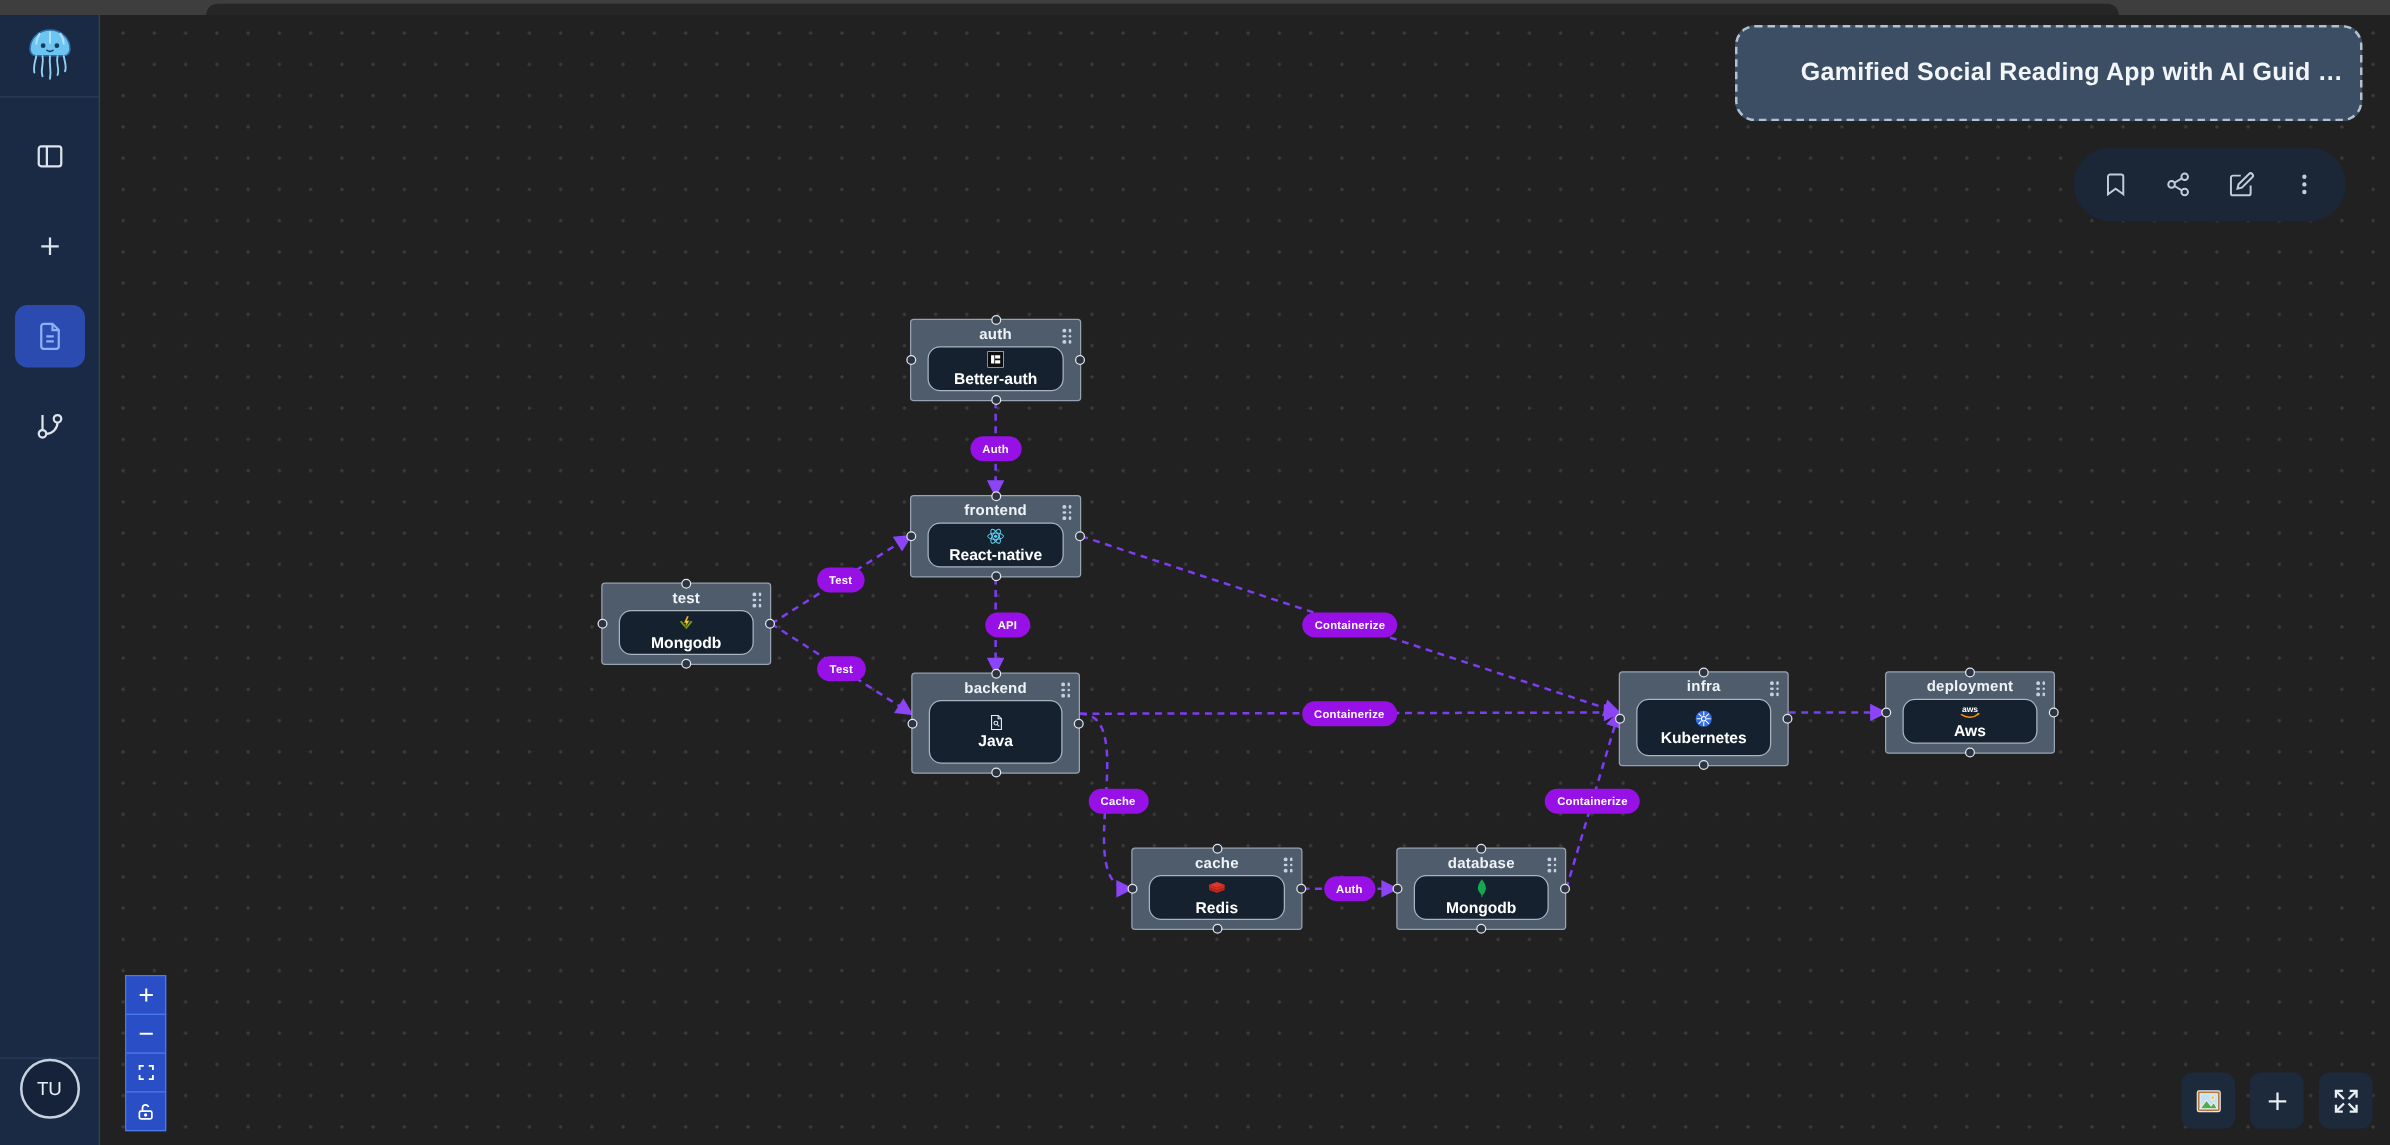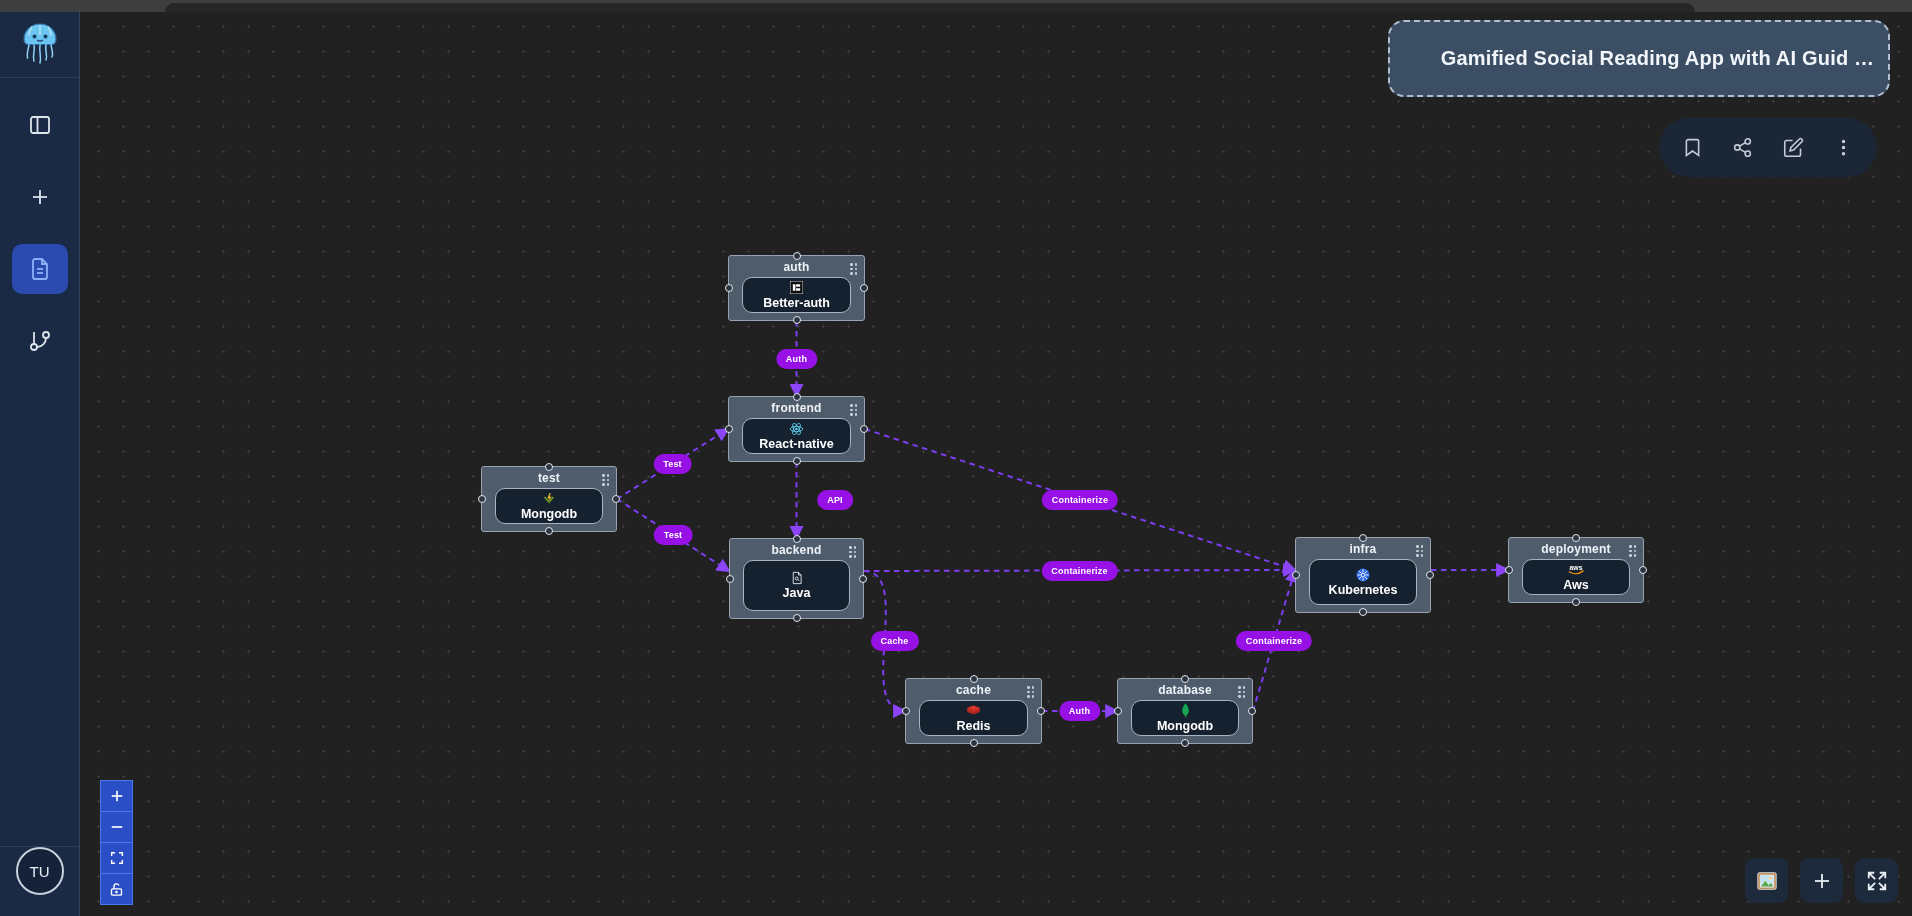--- a/index.html
+++ b/index.html
@@ -163,21 +163,21 @@
         <path d="M784,559 L1215,558" fill="none" stroke="#7d3df0" stroke-width="2" stroke-dasharray="5.5 4.5" marker-end="url(#arrow)"></path>
         <path d="M784,559 C834,559 775,699 825,699" fill="none" stroke="#7d3df0" stroke-width="2" stroke-dasharray="5.5 4.5" marker-end="url(#arrow)"></path>
         <path d="M962,699 L1037,699" fill="none" stroke="#7d3df0" stroke-width="2" stroke-dasharray="5.5 4.5" marker-end="url(#arrow)"></path>
         <path d="M1173,699 L1215,558" fill="none" stroke="#7d3df0" stroke-width="2" stroke-dasharray="5.5 4.5" marker-end="url(#arrow)"></path>
         <path d="M1351,558 L1428,558" fill="none" stroke="#7d3df0" stroke-width="2" stroke-dasharray="5.5 4.5" marker-end="url(#arrow)"></path>
       </svg>
     <div id="pill-layer">
         <div class="edge-pill" style="left: 716.5px; top: 346.5px; background: rgb(151, 17, 230);">Auth</div>
         <div class="edge-pill" style="left: 592.5px; top: 452px; background: rgb(151, 17, 230);">Test</div>
         <div class="edge-pill" style="left: 593px; top: 523px; background: rgb(151, 17, 230);">Test</div>
-        <div class="edge-pill" style="left: 755px; top: 488px; background: rgb(151, 17, 230);">API</div>
+        <div class="edge-pill" style="left: 726px; top: 488px; background: rgb(151, 17, 230);">API</div>
         <div class="edge-pill" style="left: 1000px; top: 487.5px; background: rgb(151, 17, 230);">Containerize</div>
         <div class="edge-pill" style="left: 999.5px; top: 558.5px; background: rgb(151, 17, 230);">Containerize</div>
         <div class="edge-pill" style="left: 814.5px; top: 629px; background: rgb(151, 17, 230);">Cache</div>
         <div class="edge-pill" style="left: 999.5px; top: 699px; background: rgb(151, 17, 230);">Auth</div>
         <div class="edge-pill" style="left: 1194px; top: 628.5px; background: rgb(151, 17, 230);">Containerize</div>
         <div class="edge-pill" style="left: 1458px; top: 558px; background: rgb(151, 17, 230);">Deploy</div>
       </div>
     <div id="node-layer">
         <div class="node" style="left: 648px; top: 243px; width: 137px; height: 66px;">
           <span class="node-label">auth</span>

